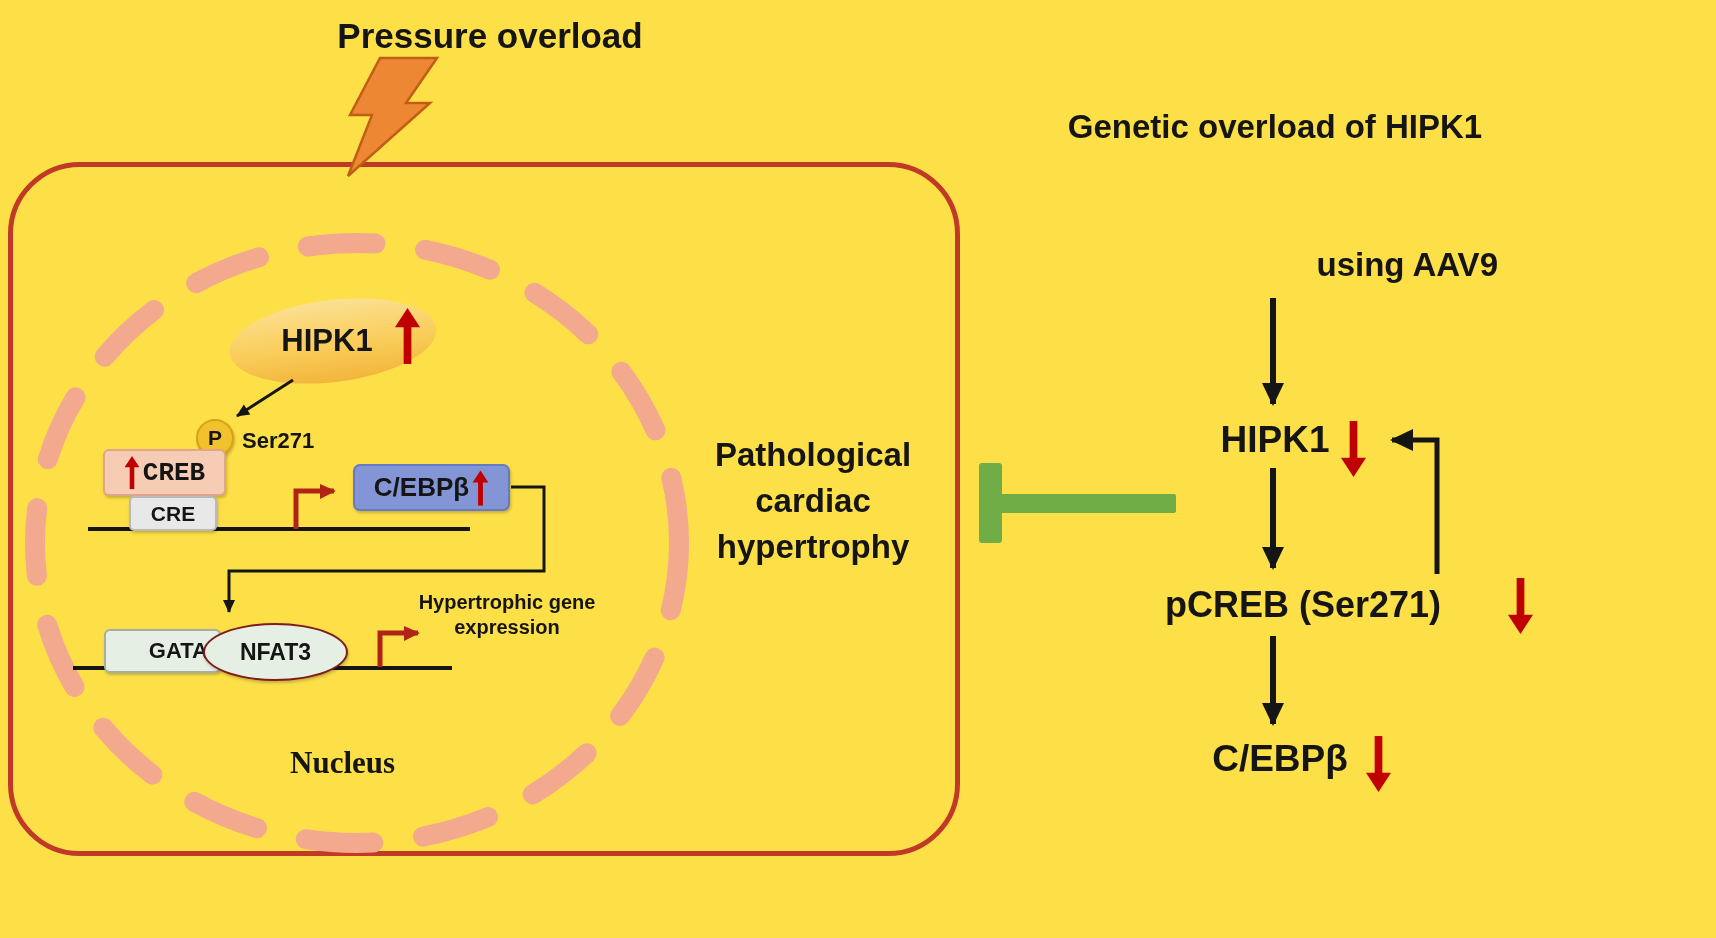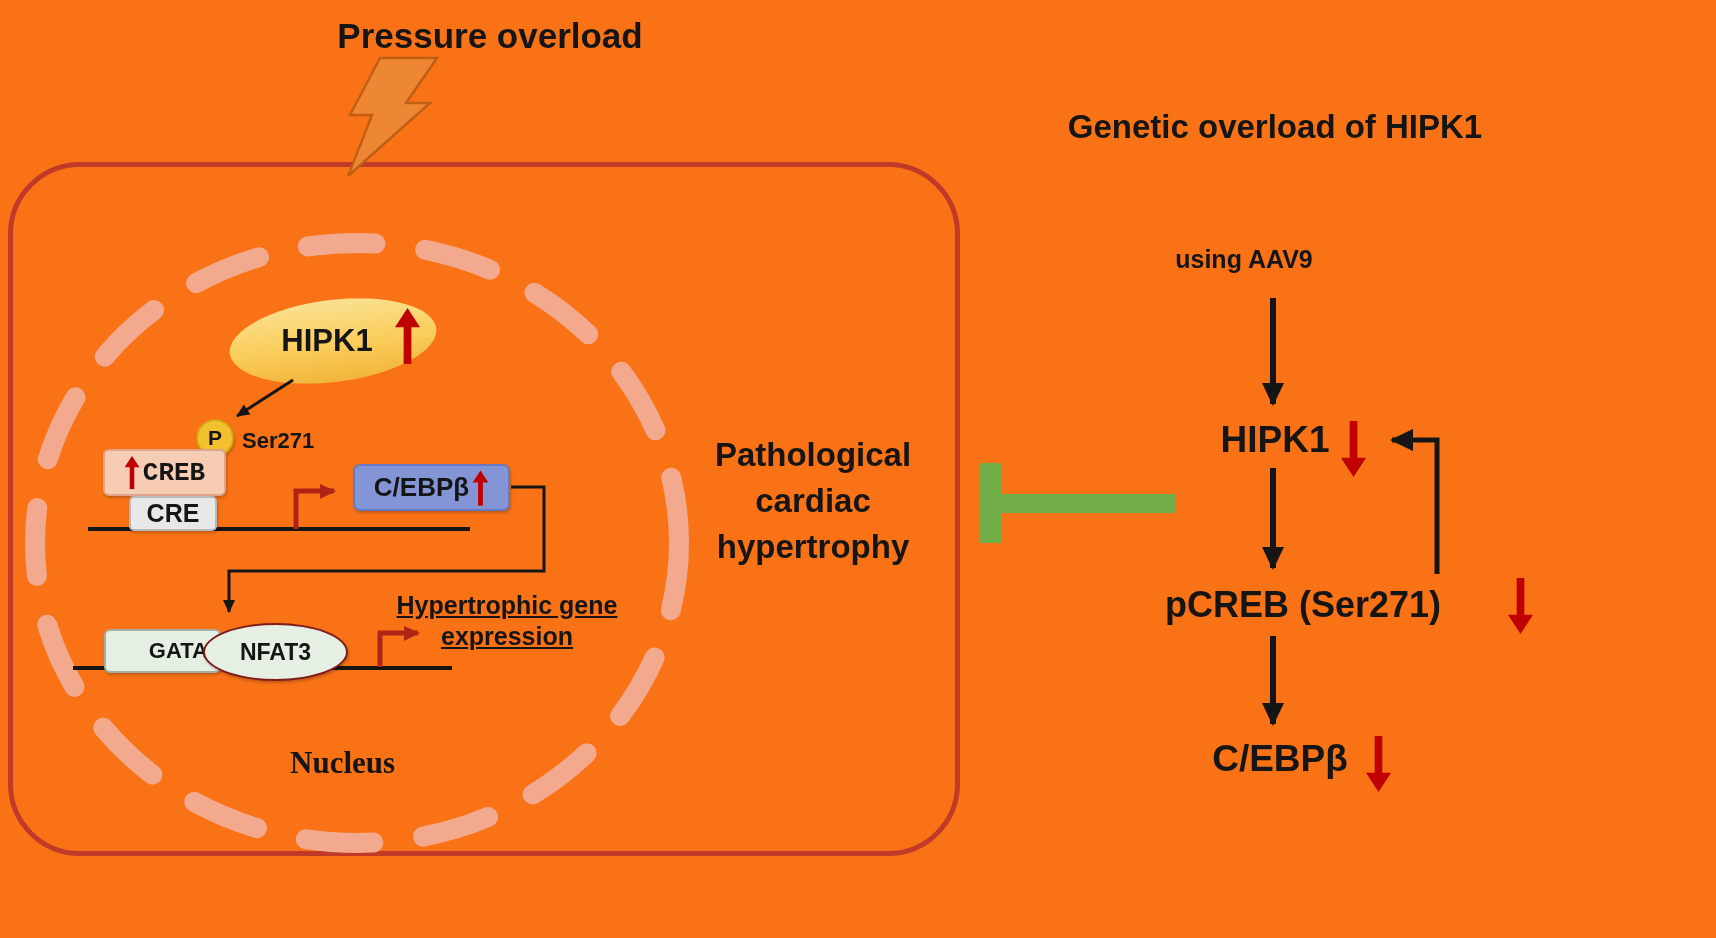--- a/index.html
+++ b/index.html
@@ -1,36 +1,36 @@
 <!DOCTYPE html>
 <html><head>
 <meta charset="utf-8">
 <style>
   * { margin:0; padding:0; box-sizing:border-box; }
   html,body { background:#ffffff; }
   .canvas {
-    position:relative; width:1716px; height:938px; background:#f97316;
+    position:relative; width:1716px; height:938px; background:#fde047;
     overflow:hidden; font-family:"Liberation Sans", sans-serif;
     font-weight:bold; color:#151515;
   }
   .layer { position:absolute; left:0; top:0; width:1716px; height:938px; }
   svg.base { z-index:2; pointer-events:none; }
   .cell-outline {
     position:absolute; left:8px; top:162px; width:952px; height:694px;
     border:5px solid #C13A28; border-radius:72px; z-index:1;
   }
   .t { position:absolute; z-index:3; white-space:pre-line; line-height:1.25; }
   .center { text-align:center; }
   .box {
     position:absolute; z-index:3; display:flex; align-items:center;
     justify-content:center; gap:3px;
     box-shadow:1px 2px 3px rgba(0,0,0,0.22);
   }
   .creb-box   { left:103px; top:449px; width:123px; height:47px; background:#F6CDB4; border:2px solid #E0A58A; border-radius:6px; font-size:26px;font-family:Liberation Mono, monospace; }
-  .cre-box    { left:129px; top:496px; width:88px;  height:35px; background:#E9E8E8; border:2px solid #B9B9B9; border-radius:5px; font-size:25px;align-items:center; }
+  .cre-box    { left:129px; top:496px; width:88px;  height:35px; background:#E9E8E8; border:2px solid #B9B9B9; border-radius:5px; font-size:21px;align-items:center; }
   .cebpb-box  { left:353px; top:464px; width:157px; height:47px; background:#8495D6; border:2px solid #6579C4; border-radius:7px; font-size:26px; }
   .gata4-box  { left:104px; top:629px; width:117px; height:44px; background:#E6EFE3; border:2px solid #A6ADA4; border-radius:6px; font-size:22px;padding-left:44px; }
   .nfat3-ell  { left:203px; top:623px; width:145px; height:58px; background:#E6EFE3; border:2px solid #7f1d1d; border-radius:50%; font-size:23px; }
   .p-circle   { left:196px; top:419px; width:38px; height:38px; background:#F2C12E; border:2px solid #D8A414; border-radius:50%; font-size:21px; }
   .red-arrow { display:block; z-index:4; }
 </style>
 </head>
 <body>
 
 <div class="canvas">
@@ -121,31 +121,31 @@
   </div>
 
   <div class="box gata4-box">
     <span>GATA4</span>
   </div>
 
   <div class="box nfat3-ell">
     <span>NFAT3</span>
   </div>
 
-  <div class="t center" style="left:382px; top:590px; width:250px; font-size:25px;text-decoration:underline;">Hypertrophic gene
+  <div class="t center" style="left:382px; top:590px; width:250px; font-size:20px;">Hypertrophic gene
 expression</div>
 
   <div class="t" style="left:290px; top:744px; font-size:31px;font-family:Liberation Serif, serif;">Nucleus</div>
 
   <div class="t center" style="left:688px; top:432px; width:250px; font-size:33px; line-height:1.4;">Pathological
 cardiac
 hypertrophy</div>
 
   <div class="t center" style="left:995px; top:106px; width:560px; font-size:33px;">Genetic overload of HIPK1</div>
-  <div class="t center" style="left:964px; top:244px; width:560px; font-size:25px;">using AAV9</div>
+  <div class="t center" style="left:938px; top:244px; width:560px; font-size:33px;text-align:right;">using AAV9</div>
 
   <div class="t center" style="left:1175px; top:417px; width:200px; font-size:37px;">HIPK1</div>
   <svg class="red-arrow" style="position:absolute; left:1340px; top:418px;" width="27" height="62" viewBox="0 0 28 58">
     <rect x="10" y="0" width="8" height="40" fill="#C00000"></rect>
       <polygon points="1,38 27,38 14,58" fill="#C00000"></polygon>
   </svg>
 
   <div class="t center" style="left:1093px; top:582px; width:420px; font-size:36px;">pCREB (Ser271)</div>
   <svg class="red-arrow" style="position:absolute; left:1507px; top:574px;" width="27" height="64" viewBox="0 0 28 58">
     <rect x="10" y="0" width="8" height="40" fill="#C00000"></rect>

